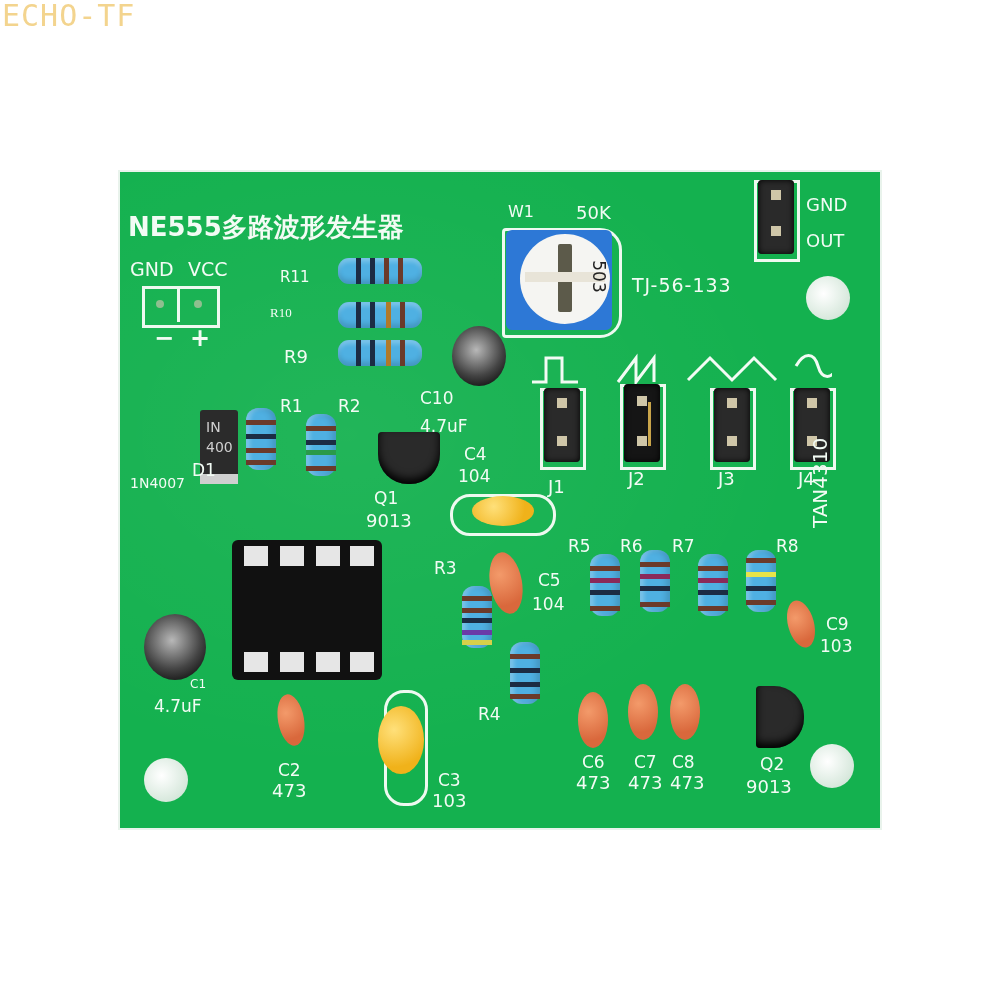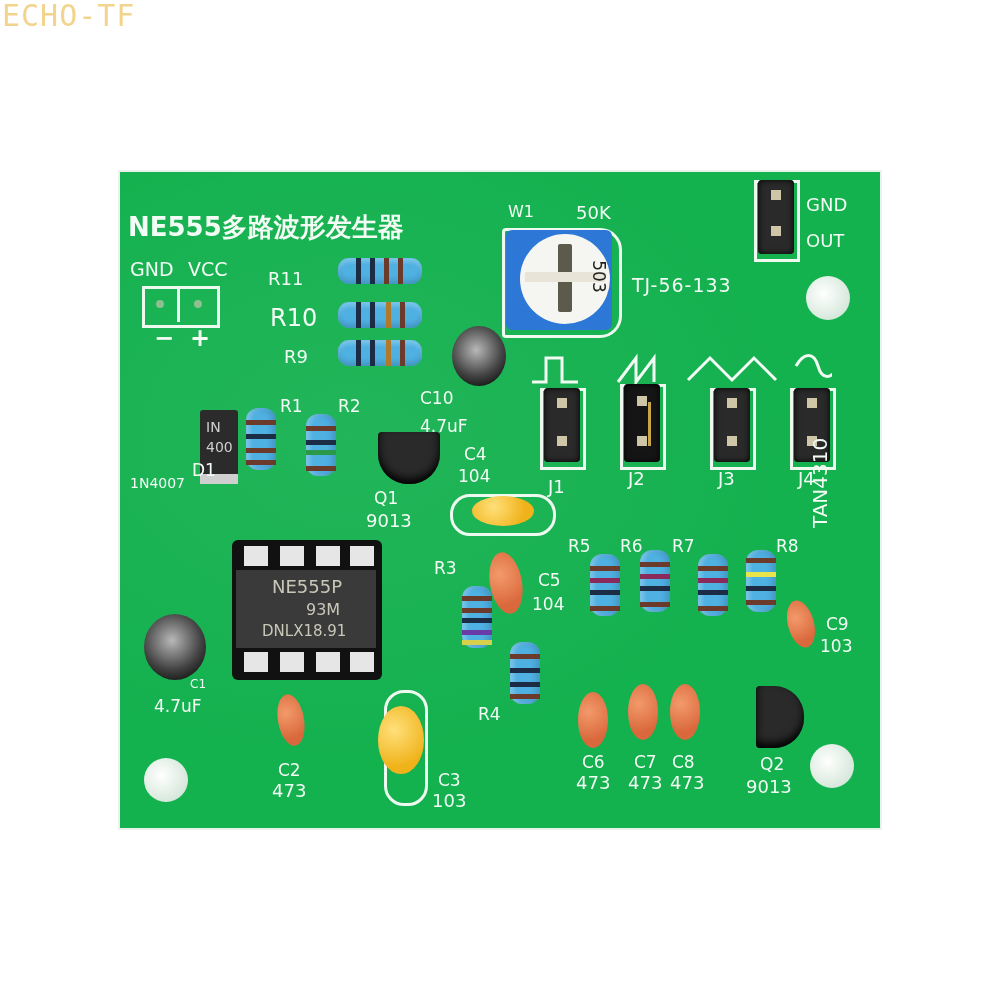--- a/index.html
+++ b/index.html
@@ -37,30 +37,30 @@
 
   <div class="silk" style="left:10px;top:88px;font-size:19px;">GND</div>
   <div class="silk" style="left:68px;top:88px;font-size:19px;">VCC</div>
   <div class="outline" style="left:22px;top:114px;width:72px;height:36px;"></div>
   <div class="outline" style="left:57px;top:114px;width:0;height:36px;border-width:0 0 0 3px;"></div>
   <div style="position:absolute;left:36px;top:128px;width:8px;height:8px;border-radius:50%;background:#8fbf8f;"></div>
   <div style="position:absolute;left:74px;top:128px;width:8px;height:8px;border-radius:50%;background:#8fbf8f;"></div>
   <div class="silk" style="left:34px;top:154px;font-size:24px;font-weight:bold;">−</div>
   <div class="silk" style="left:70px;top:154px;font-size:24px;font-weight:bold;">+</div>
 
-  <div class="silk" style="left:148px;top:98px;font-size:18px;">R11</div>
+  <div class="silk" style="left:160px;top:98px;font-size:15px;">R11</div>
   <div class="hres" style="left:210px;top:86px;">
     <div class="lead"></div>
       <div class="body"></div>
     <div class="hband" style="left:26px;background:#1c2c44"></div>
       <div class="hband" style="left:40px;background:#1c2c44"></div>
       <div class="hband" style="left:54px;background:#6b3a2a"></div>
       <div class="hband" style="left:68px;background:#6b3a2a"></div>
   </div>
-  <div class="silk" style="left:150px;top:134px;font-size:24px;">R10</div>
+  <div class="silk" style="left:150px;top:134px;font-size:13px;font-family:Liberation Serif, serif;">R10</div>
   <div class="hres" style="left:210px;top:130px;">
     <div class="lead"></div>
       <div class="body"></div>
     <div class="hband" style="left:26px;background:#1c2c44"></div>
       <div class="hband" style="left:40px;background:#1c2c44"></div>
       <div class="hband" style="left:56px;background:#b07a2a"></div>
       <div class="hband" style="left:70px;background:#6b3a2a"></div>
   </div>
   <div class="silk" style="left:164px;top:176px;font-size:18px;">R9</div>
   <div class="hres" style="left:210px;top:168px;">
@@ -176,25 +176,20 @@
 
   <div style="position:absolute;left:112px;top:368px;width:150px;height:140px;background:#111;border-radius:6px;">
     <div class="ic-pin" style="left:12px;top:6px;"></div>
       <div class="ic-pin" style="left:48px;top:6px;"></div>
       <div class="ic-pin" style="left:84px;top:6px;"></div>
       <div class="ic-pin" style="left:118px;top:6px;"></div>
     <div class="ic-pin" style="left:12px;top:112px;"></div>
       <div class="ic-pin" style="left:48px;top:112px;"></div>
       <div class="ic-pin" style="left:84px;top:112px;"></div>
       <div class="ic-pin" style="left:118px;top:112px;"></div>
-    <div style="position:absolute;left:4px;top:30px;width:140px;height:78px;background:#3a3a3a;">
-      <div class="silk" style="left:36px;top:8px;font-size:18px;color:#c9c7b8;">NE555P</div>
-      <div class="silk" style="left:70px;top:32px;font-size:16px;color:#c9c7b8;">93M</div>
-      <div class="silk" style="left:26px;top:54px;font-size:15px;color:#c9c7b8;">DNLX18.91</div>
-    </div>
   </div>
 
   <div class="electro" style="left:24px;top:442px;width:62px;height:66px;"></div>
   <div class="silk" style="left:70px;top:506px;font-size:12px;">C1</div>
   <div class="silk" style="left:34px;top:526px;font-size:17px;">4.7uF</div>
 
   <div class="cap-ceramic" style="left:158px;top:522px;width:26px;height:52px;transform:rotate(-10deg);"></div>
   <div class="silk" style="left:158px;top:590px;font-size:17px;text-align:right;">C2</div>
   <div class="silk" style="left:152px;top:610px;font-size:18px;">473</div>
 

